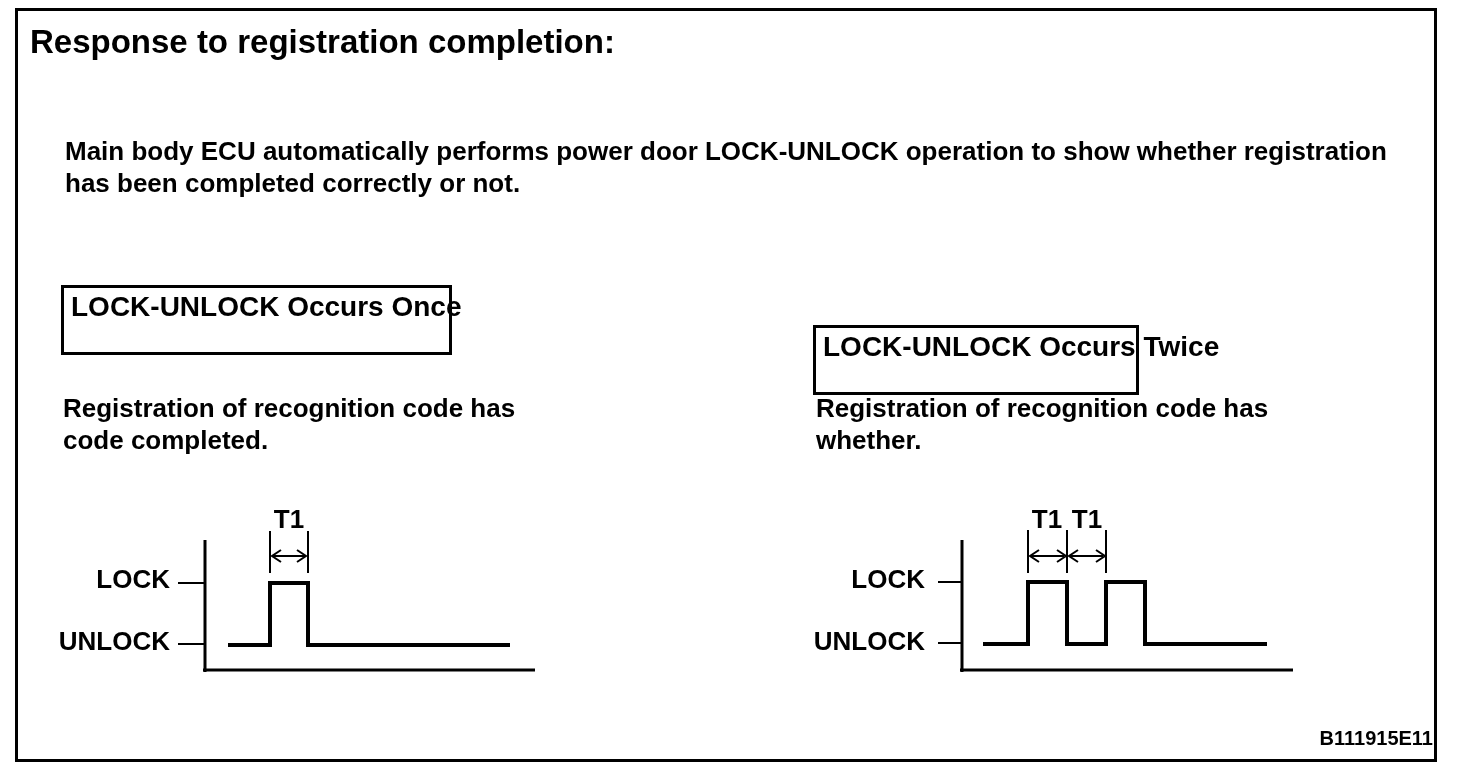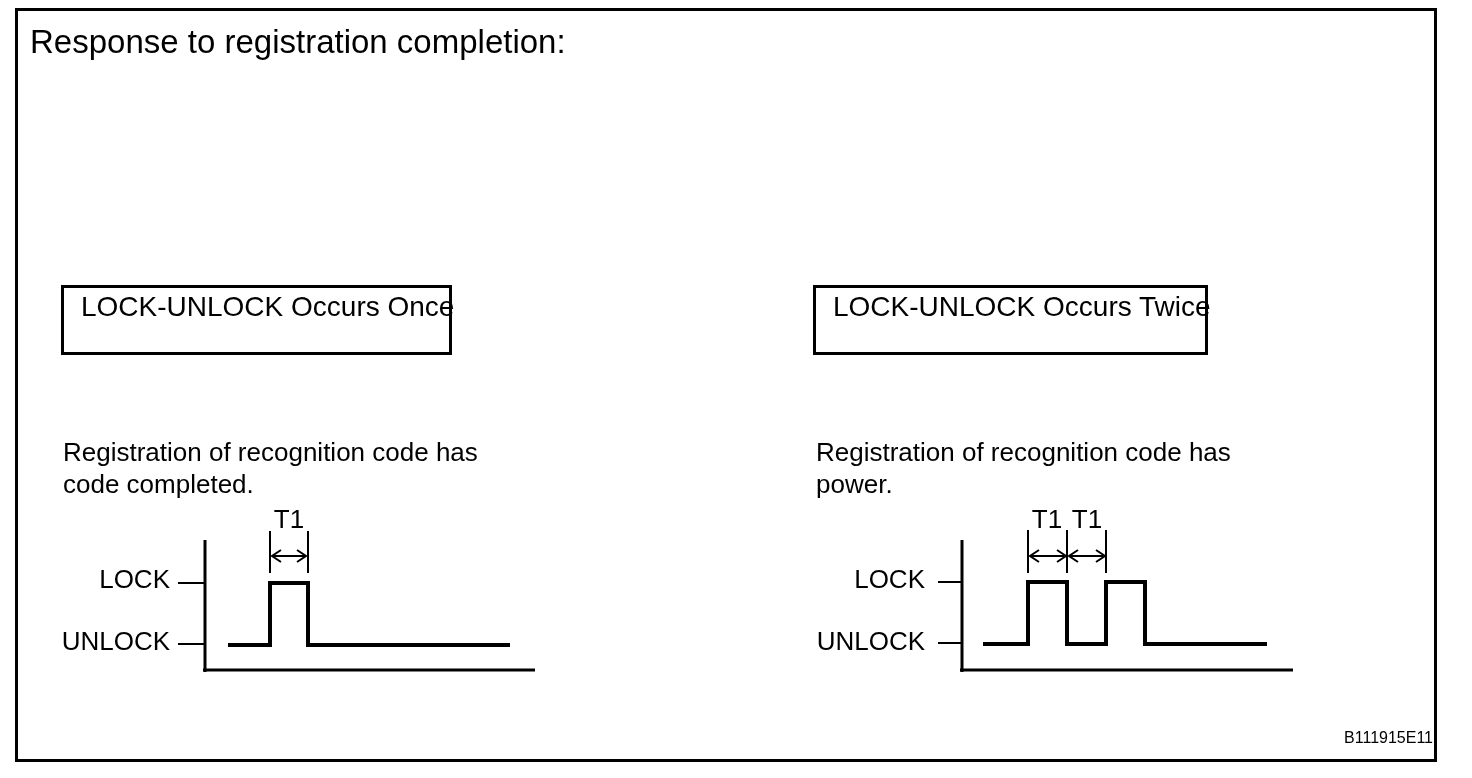--- a/index.html
+++ b/index.html
@@ -4,20 +4,21 @@
 <style>
   * { margin:0; padding:0; box-sizing:border-box; }
   html,body { background:#ffffff; }
   .page {
     position:relative;
     width:1472px; height:778px;
     background:#ffffff;
     color:#000000;
     font-family:"Liberation Sans", sans-serif;
     overflow:hidden;
+    font-weight:bold;
   }
   .frame {
     position:absolute;
     left:15px; top:8px;
     width:1422px; height:754px;
     border:3px solid #000000;
     background:#ffffff;
   }
   .figure-title {
     position:absolute;
@@ -31,35 +32,34 @@
     left:65px; top:135px;
     font-size:26px;
     line-height:32px;
     white-space:nowrap;
   }
   .panel-box {
     position:absolute;
     top:285px;
     height:70px;
     border:3px solid #000000;
-    padding:3px 17px;
+    padding:3px 7px;
     font-size:28px;
     line-height:32px;
     white-space:nowrap;
     background:#ffffff;
   }
   .panel-box.left  { left:61px;  width:391px; }
-  .panel-box.right { left:813px; width:395px; }
+  .panel-box.right { left:813px; width:326px;margin-top:40px; }
   .caption {
     position:absolute;
     top:392px;
     font-size:26px;
     line-height:32px;
     white-space:nowrap;
-    margin-top:44px;
   }
   .caption.left  { left:63px; }
   .caption.right { left:816px; }
   .diagram {
     position:absolute;
     top:498px;
   }
   .diagram.left  { left:60px; }
   .diagram.right { left:810px; }
   .diagram text {
@@ -69,33 +69,37 @@
   .footnote {
     position:absolute;
     left:65px; top:690px;
     font-size:26px;
     line-height:32px;
     white-space:nowrap;
   }
   .figure-code {
     position:absolute;
     right:39px; top:729px;
-    font-size:16px;
+    font-size:20px;
     line-height:18px;
     white-space:nowrap;
   }
 </style>
 </head>
 <body>
 
 <div class="page">
   <div class="frame"></div>
 
   <div class="figure-title">Response to registration completion:</div>
 
+  <div class="description">
+    <div>Main body ECU automatically performs power door LOCK-UNLOCK operation to show whether registration</div>
+    <div>has been completed correctly or not.</div>
+  </div>
 
   <div class="panel-box left">
     <span>LOCK-UNLOCK Occurs Once</span>
   </div>
   <div class="caption left">
     <div>Registration of recognition code has</div>
     <div>code completed.</div>
   </div>
 
   <svg class="diagram left" width="500" height="180" viewBox="0 0 500 180">
@@ -117,21 +121,21 @@
     <polyline points="221,52 212,58 221,64" fill="none" stroke="#000" stroke-width="2"></polyline>
     <polyline points="237,52 246,58 237,64" fill="none" stroke="#000" stroke-width="2"></polyline>
     <text x="229" y="30" text-anchor="middle" font-size="26">T1</text>
   </svg>
 
   <div class="panel-box right">
     <span>LOCK-UNLOCK Occurs Twice</span>
   </div>
   <div class="caption right">
     <div>Registration of recognition code has</div>
-    <div>power.</div>
+    <div>whether.</div>
   </div>
 
   <svg class="diagram right" width="520" height="180" viewBox="0 0 520 180">
 
     <line x1="152" y1="42" x2="152" y2="174" stroke="#000" stroke-width="3"></line>
     <line x1="150" y1="172" x2="483" y2="172" stroke="#000" stroke-width="3"></line>
 
     <line x1="128" y1="84" x2="152" y2="84" stroke="#000" stroke-width="2"></line>
     <line x1="128" y1="145" x2="152" y2="145" stroke="#000" stroke-width="2"></line>
 

